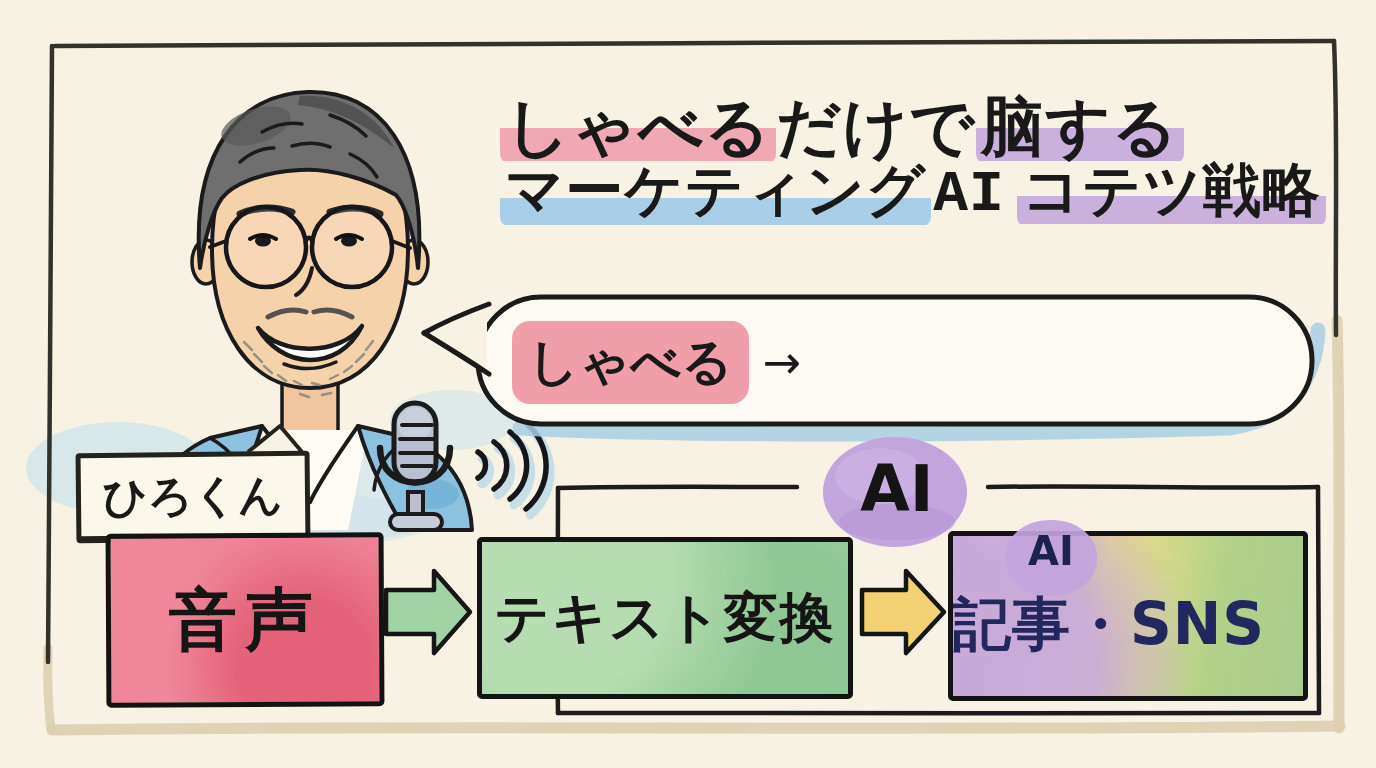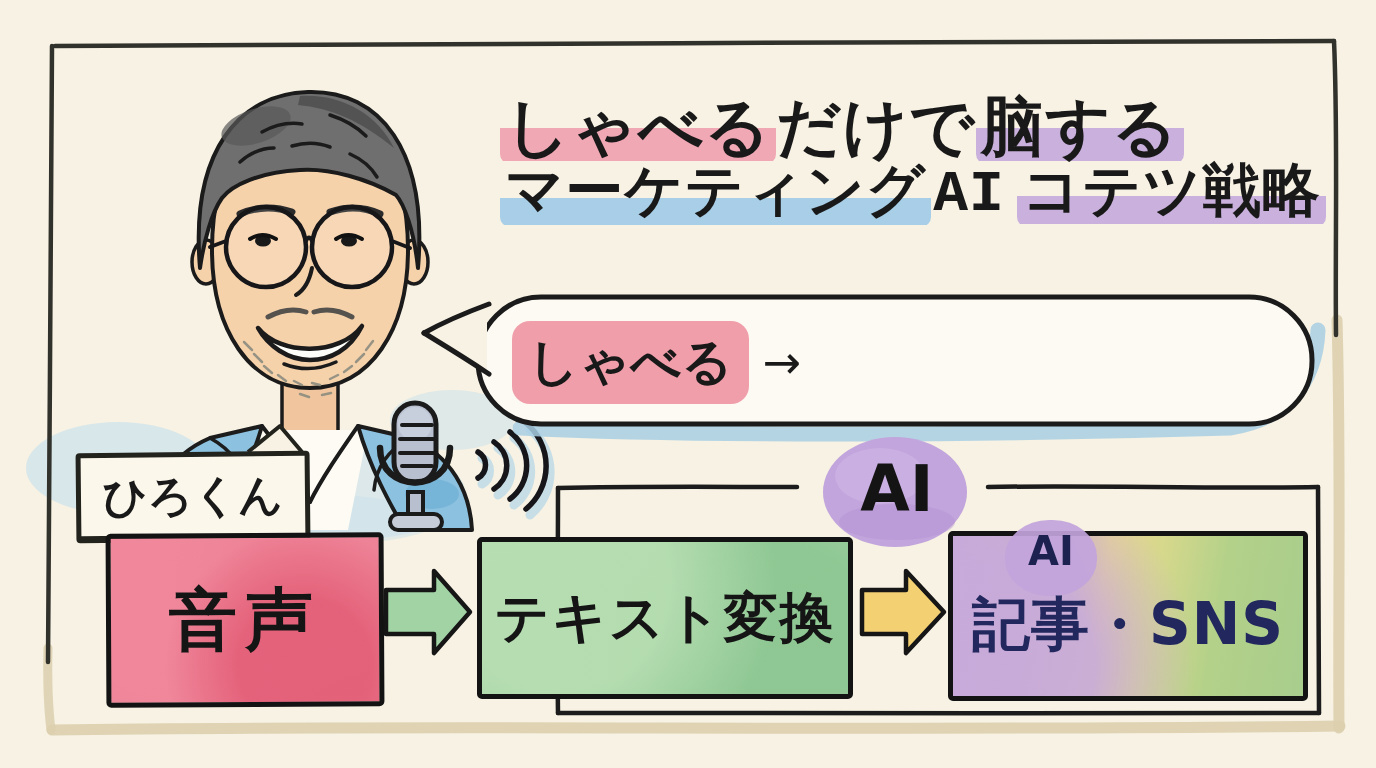--- a/index.html
+++ b/index.html
@@ -64,21 +64,21 @@
   }
   #sns-ai-blob{
     position:absolute;left:52px;top:-16px;width:92px;height:76px;
     background:#c2a4dc;border-radius:48%;opacity:.92;
   }
   #sns-ai-text{
     position:absolute;left:52px;top:-8px;width:92px;text-align:center;
     font-size:40px;font-weight:700;color:#1c2150;
   }
   #sns-label{
-    position:absolute;left:0;right:0;top:50px;text-align:center;
+    position:absolute;left:0;right:0;top:50px;
     font-size:58px;font-weight:700;color:#22285e;letter-spacing:1px;
   }
 </style>
 </head>
 <body>
 
 <svg id="bg" width="1376" height="768" viewBox="0 0 1376 768">
   <rect x="0" y="0" width="1376" height="768" fill="#f7f2e3"></rect>
 
   <g fill="#c7e0ee">

